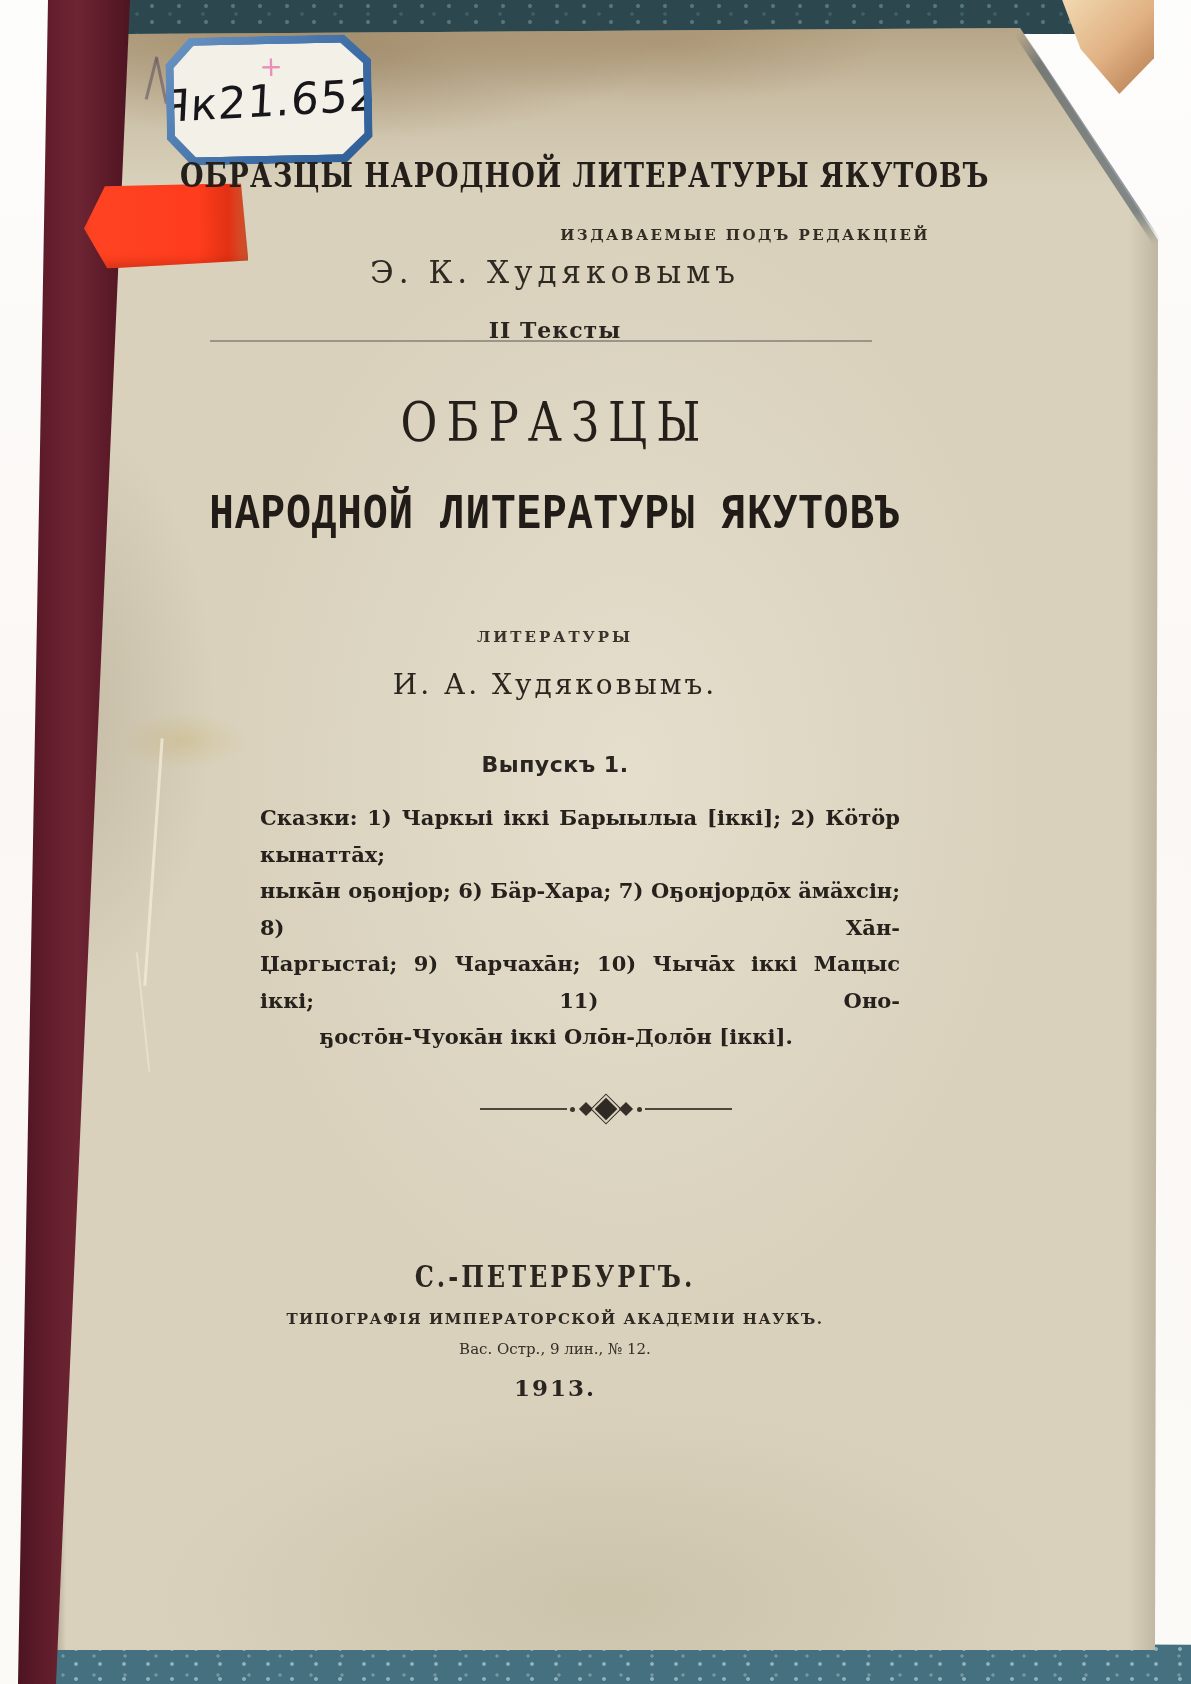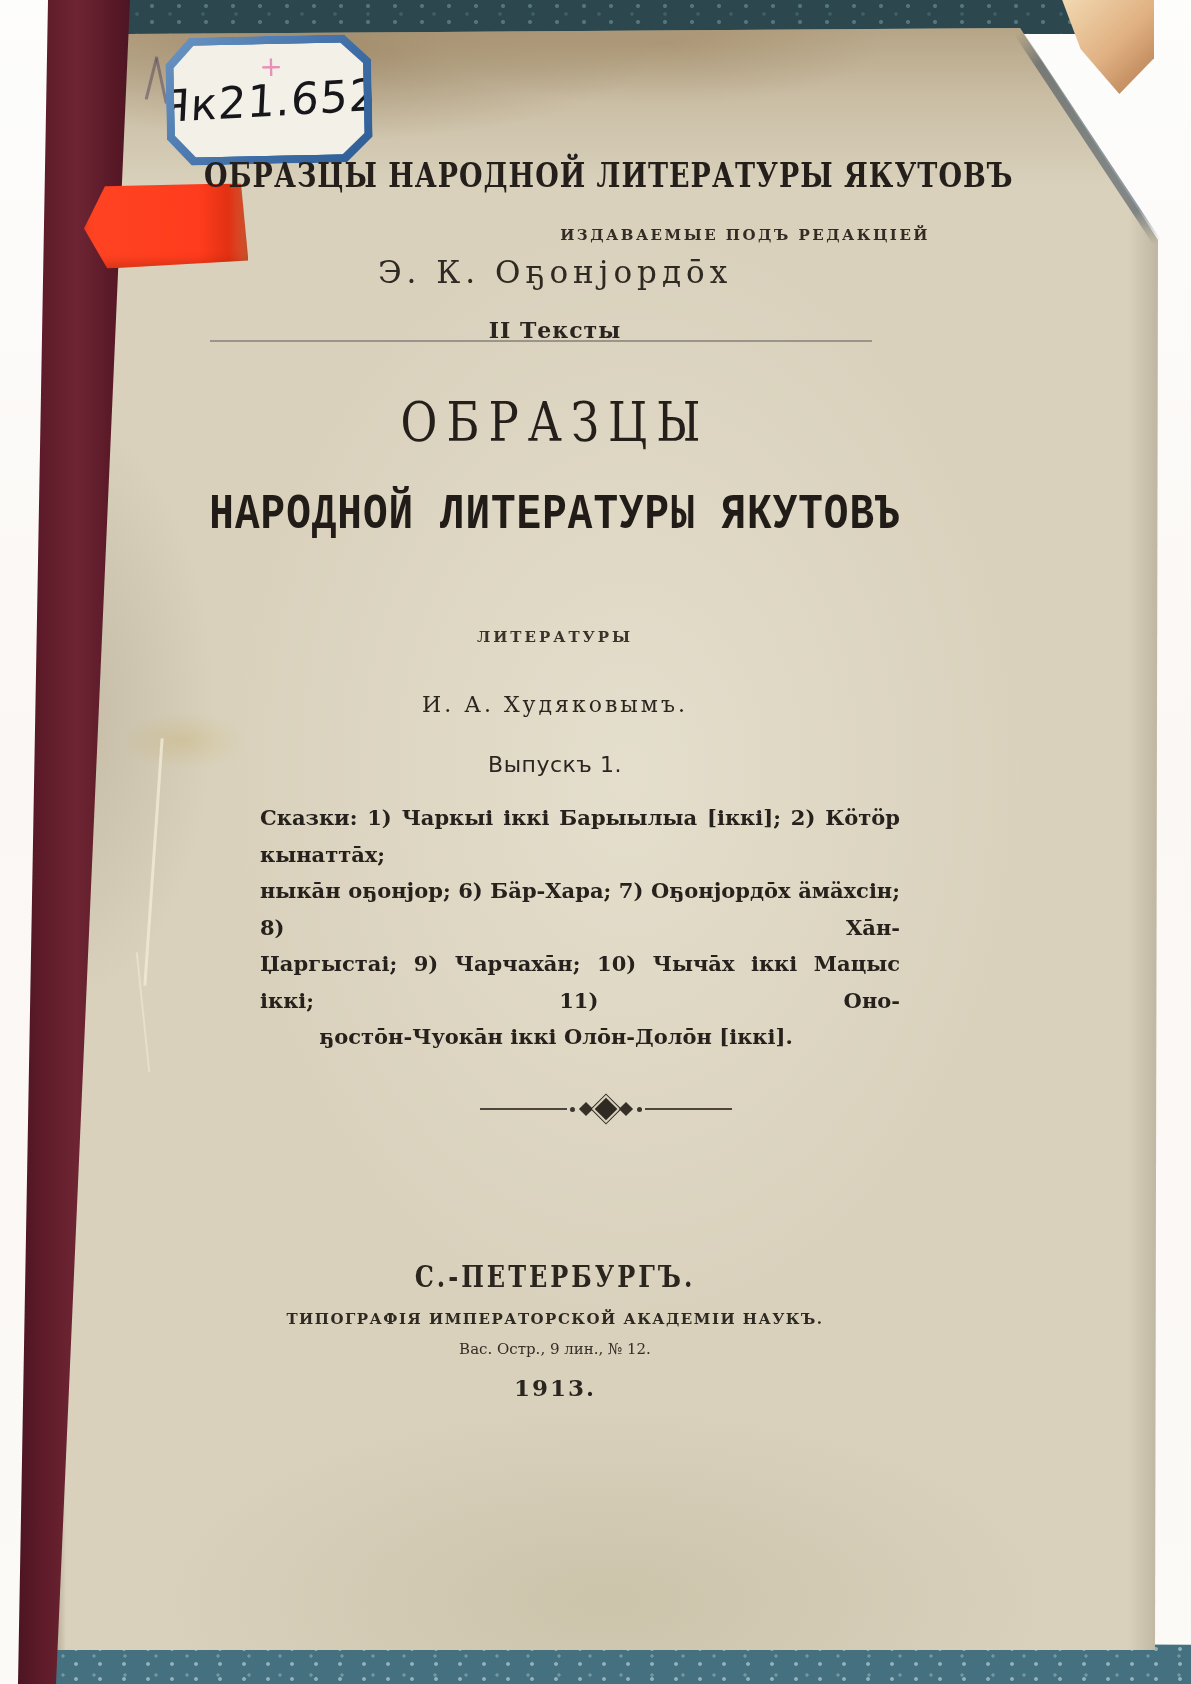--- a/index.html
+++ b/index.html
@@ -87,33 +87,33 @@
     position:absolute;left:84px;top:184px;width:164px;height:84px;z-index:6;
     background:linear-gradient(90deg,#ff4423 0%,#ff3c1d 70%,#e23113 88%,#cf5a33);
     clip-path:polygon(0 52%,13% 2%,96% 0,100% 92%,14% 100%);
     transform:rotate(-.6deg);
     box-shadow:inset 0 -6px 10px rgba(140,30,10,.35);
   }
   
   .textcol{position:absolute;left:180px;top:0;width:750px;z-index:7;text-align:center;}
   .stretch{display:inline-block;transform:scaleY(1.22);transform-origin:center;}
   .t-series{position:absolute;left:0;top:160px;width:100%;font-size:27px;font-weight:bold;
-            letter-spacing:1px;color:#241f1a;white-space:nowrap;margin-left:24px;}
+            letter-spacing:1px;color:#241f1a;white-space:nowrap;}
   .t-edited{position:absolute;left:0;top:226px;width:100%;font-size:15px;font-weight:bold;
             letter-spacing:2.5px;color:#332c24;text-align:right;}
   .t-editor{position:absolute;left:0;top:254px;width:100%;font-size:31px;letter-spacing:5px;color:#2e2922;}
   .t-part{position:absolute;left:0;top:306px;width:100%;font-size:22px;font-weight:bold;letter-spacing:1px;margin-top:11px;}
   .rule{position:absolute;left:30px;top:340px;width:662px;height:2px;background:#9b948a;z-index:7;}
   .t-title1{position:absolute;left:0;top:396px;width:100%;font-size:45px;letter-spacing:9px;color:#241f1a;}
   .t-title2{position:absolute;left:0;top:492px;width:100%;font-size:41px;font-weight:bold;
             letter-spacing:1px;color:#211c17;white-space:nowrap;font-family:Liberation Mono, monospace;}
   .t-collected{position:absolute;left:0;top:628px;width:100%;font-size:15px;letter-spacing:3px;
                font-weight:bold;color:#3a332b;}
-  .t-author{position:absolute;left:0;top:668px;width:100%;font-size:22px;letter-spacing:3px;color:#2a251f;margin-top:24px;}
-  .t-issue{position:absolute;left:0;top:752px;width:100%;font-size:22px;font-weight:normal;
+  .t-author{position:absolute;left:0;top:668px;width:100%;font-size:28px;letter-spacing:3px;color:#2a251f;}
+  .t-issue{position:absolute;left:0;top:752px;width:100%;font-size:22px;font-weight:bold;
            font-family:"DejaVu Sans","Liberation Sans",sans-serif;letter-spacing:.5px;}
   .contents{position:absolute;left:32px;top:800px;width:688px;font-size:21px;font-weight:bold;
             line-height:36.5px;color:#26211c;}
   .cl{text-align:justify;text-align-last:justify;margin-left:48px;}
   .cl-last{text-align:center;text-align-last:center;}
   
   .ornament{position:absolute;left:480px;top:1100px;width:252px;height:18px;z-index:7;
             display:flex;align-items:center;justify-content:center;}
   .orn-line{flex:1;height:2px;background:#4e463c;}
   .orn-dot{width:5px;height:5px;border-radius:50%;background:#3c362e;margin:0 3px;}
@@ -152,21 +152,21 @@
       <span class="pink-cross">+</span>
       <span class="call-number">Як21.652</span>
     </div>
   </div>
 
   <div class="orange-sticker"></div>
 
   <div class="textcol">
     <div class="t-series"><span class="stretch">ОБРАЗЦЫ НАРОДНОЙ ЛИТЕРАТУРЫ ЯКУТОВЪ</span></div>
     <div class="t-edited">ИЗДАВАЕМЫЕ ПОДЪ РЕДАКЦІЕЙ</div>
-    <div class="t-editor">Э. К. Оҕонjордōх</div>
+    <div class="t-editor">Э. К. Худяковымъ</div>
     <div class="t-part">II Тексты</div>
     <div class="rule"></div>
 
     <div class="t-title1"><span class="stretch">ОБРАЗЦЫ</span></div>
     <div class="t-title2"><span class="stretch">НАРОДНОЙ ЛИТЕРАТУРЫ ЯКУТОВЪ</span></div>
     <div class="t-collected">ЛИТЕРАТУРЫ</div>
     <div class="t-author">И. А. Худяковымъ.</div>
     <div class="t-issue">Выпускъ 1.</div>
 
     <div class="contents">

